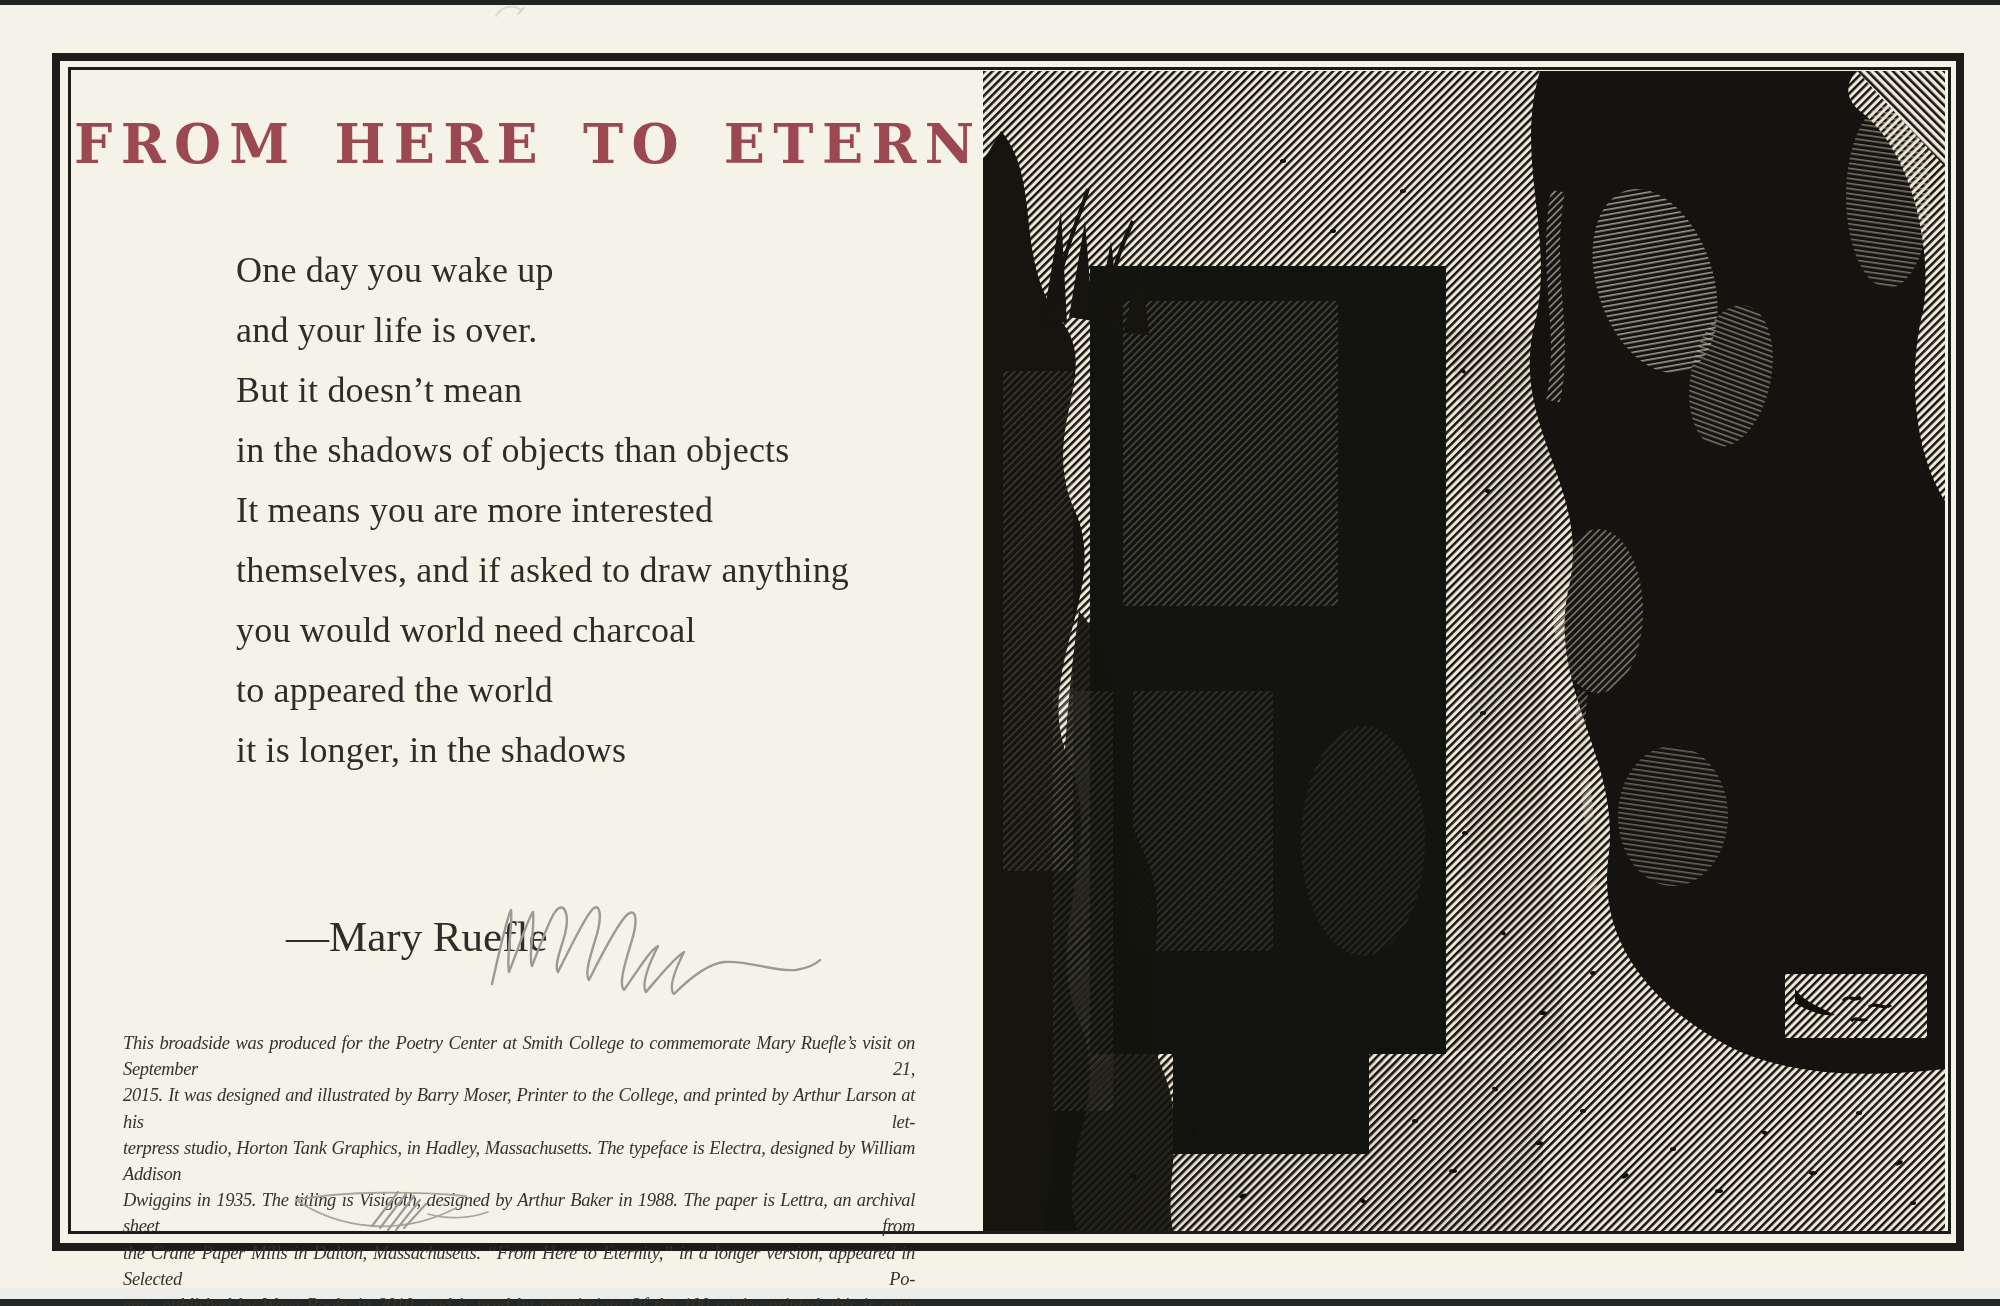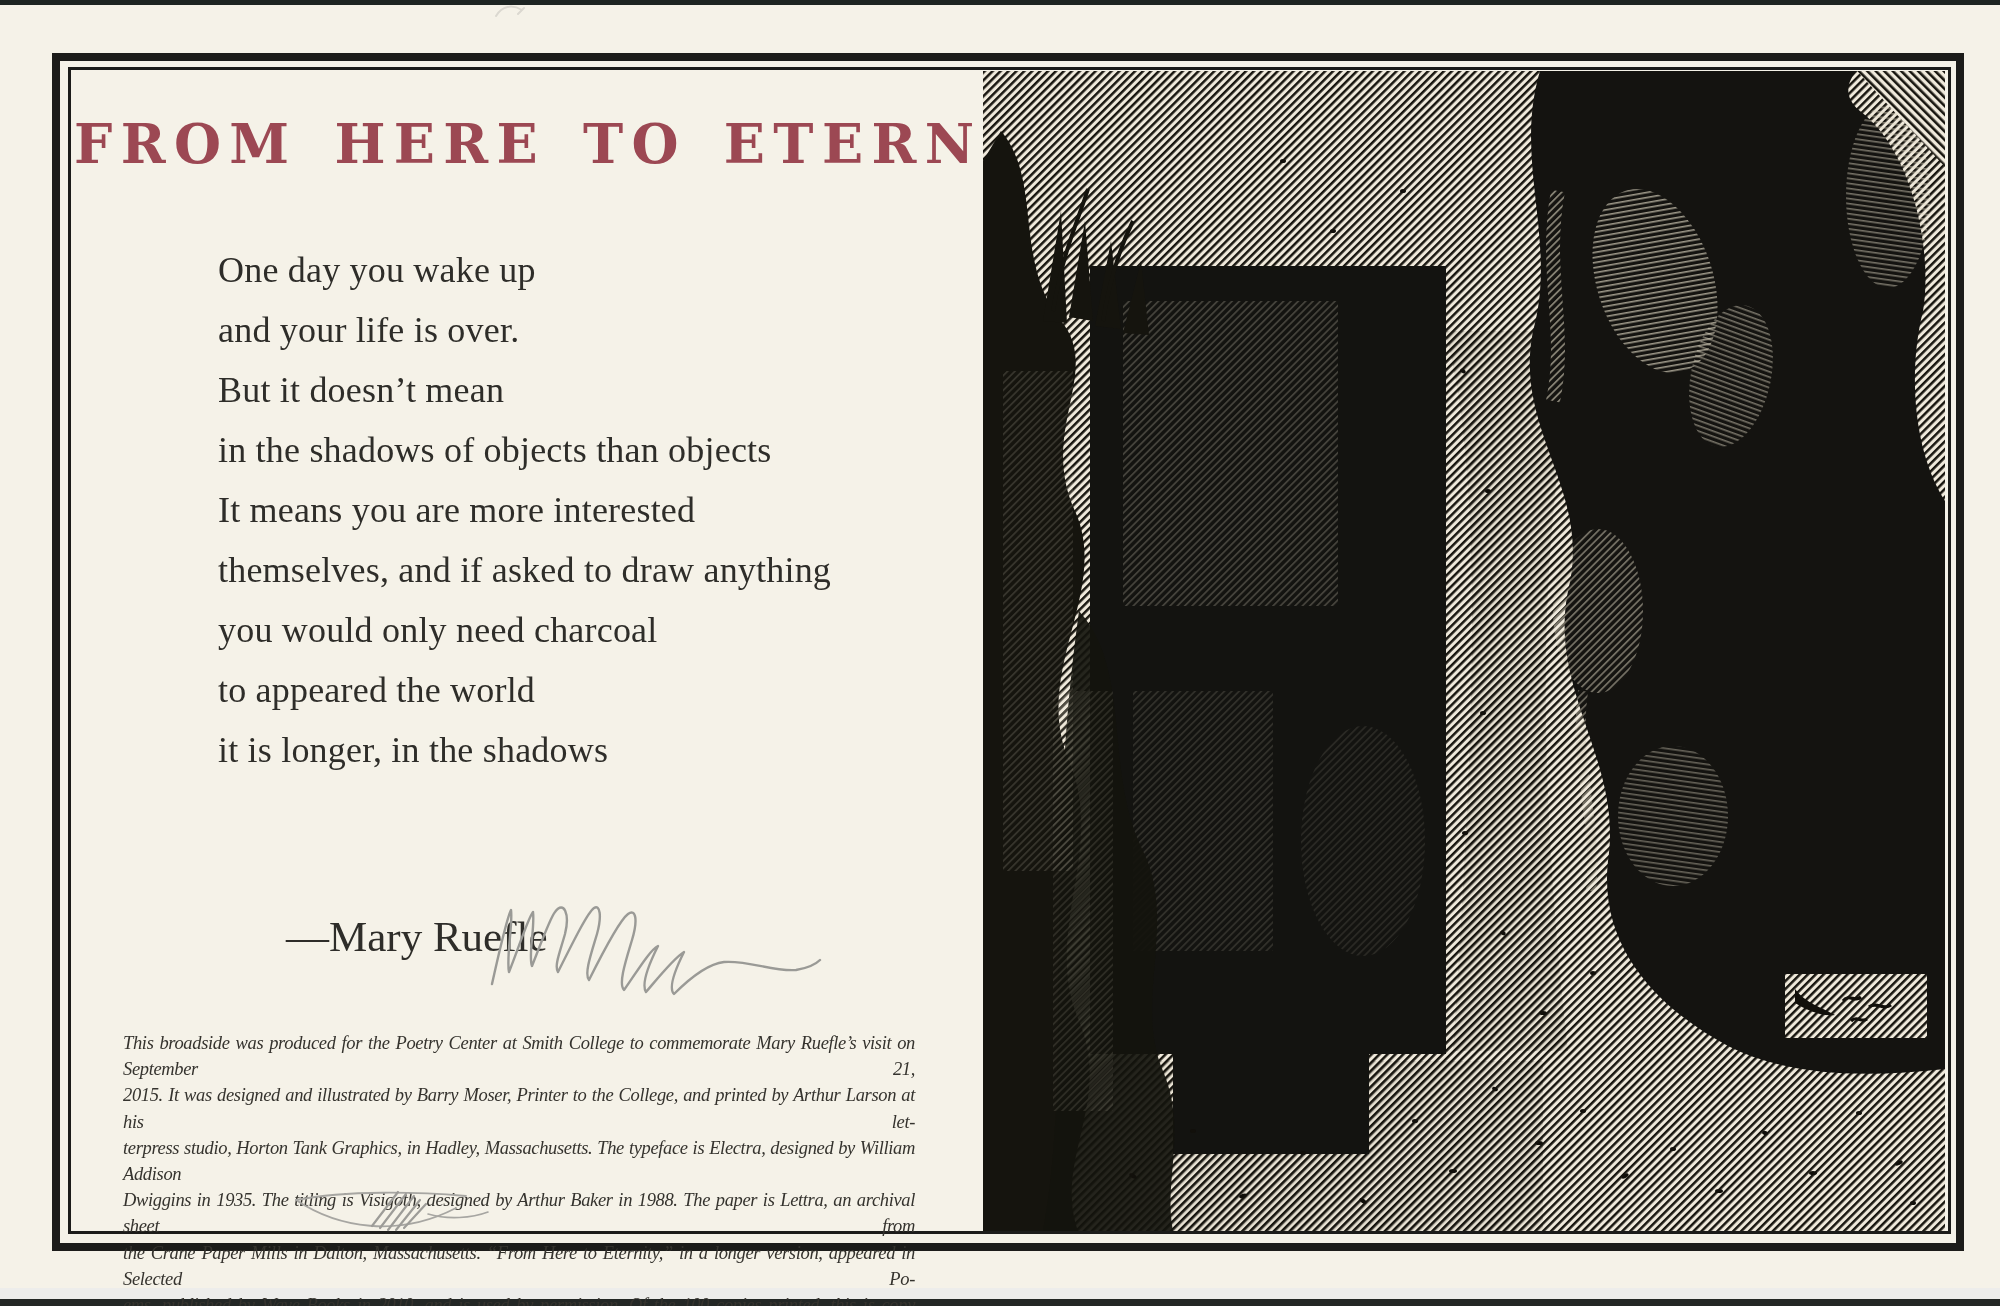--- a/index.html
+++ b/index.html
@@ -24,21 +24,21 @@
 
   .title{
     position:absolute;left:74px;top:112px;width:909px;
     text-align:center;
     font-family:"DejaVu Serif", serif;
     font-size:54px;font-weight:600;letter-spacing:0.155em;word-spacing:0.18em;
     color:#9c4853;white-space:nowrap;
   }
 
   .poem{
-    position:absolute;left:218px;top:240px;width:740px;
+    position:absolute;left:236px;top:240px;width:740px;
     font-size:36px;line-height:60px;color:#2e2d29;
     letter-spacing:0.2px;
   }
   .poem-line{white-space:nowrap;}
 
   .attribution{
     position:absolute;left:286px;top:912px;
     font-size:43px;color:#2e2d29;white-space:nowrap;
   }
   .signature{position:absolute;left:478px;top:888px;width:346px;height:138px;}
@@ -75,21 +75,21 @@
 
   <div class="title">FROM HERE TO ETERNITY</div>
 
   <div class="poem">
     <div class="poem-line">One day you wake up</div>
     <div class="poem-line">and your life is over.</div>
     <div class="poem-line">But it doesn’t mean</div>
     <div class="poem-line">in the shadows of objects than objects</div>
     <div class="poem-line">It means you are more interested</div>
     <div class="poem-line">themselves, and if asked to draw anything</div>
-    <div class="poem-line">you would only need charcoal</div>
+    <div class="poem-line">you would world need charcoal</div>
     <div class="poem-line">to appeared the world</div>
     <div class="poem-line">it is longer, in the shadows</div>
   </div>
 
   <div class="attribution">—Mary Ruefle</div>
 
   <svg class="signature" viewBox="0 0 346 138">
     <path d="M14,96 C22,60 30,28 33,22 C35,36 28,70 31,84 C40,62 50,30 55,24 C57,40 50,68 54,78
              C62,58 72,30 77,24 C86,12 92,26 87,46 C82,64 76,78 80,84
              C96,52 110,24 116,20 C122,16 124,28 119,46 C113,66 106,86 111,92

